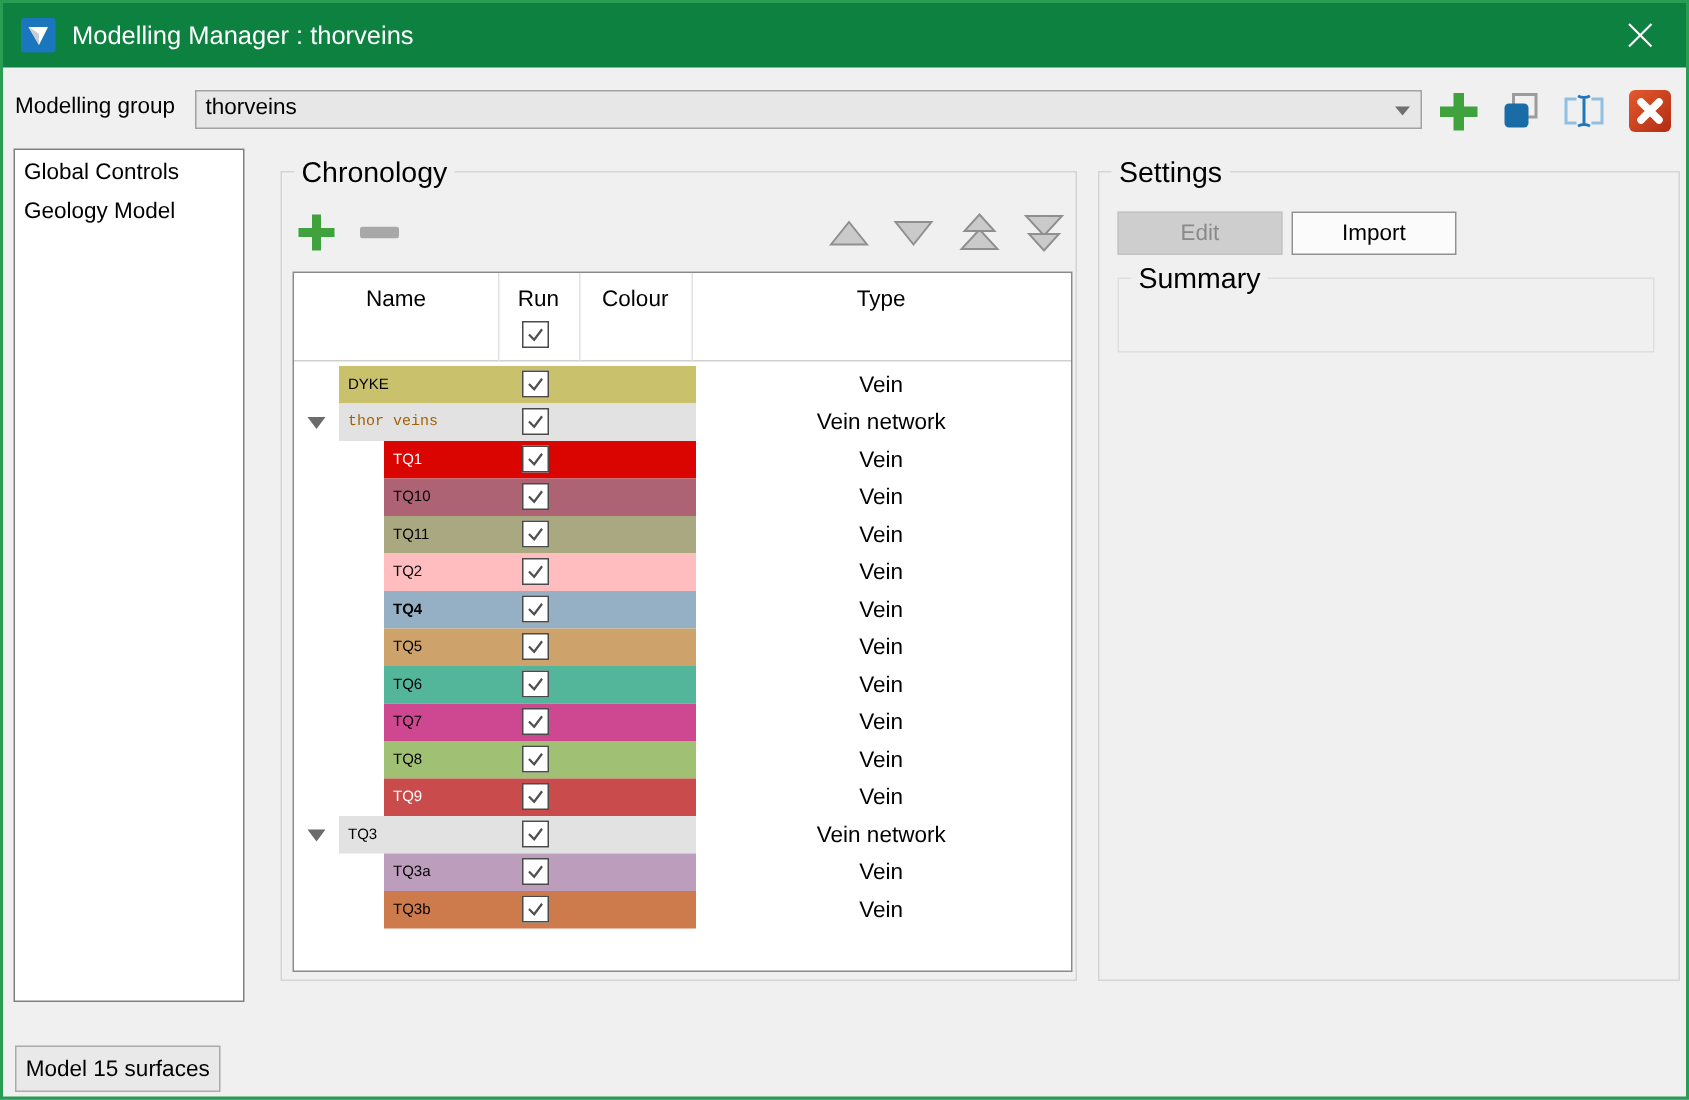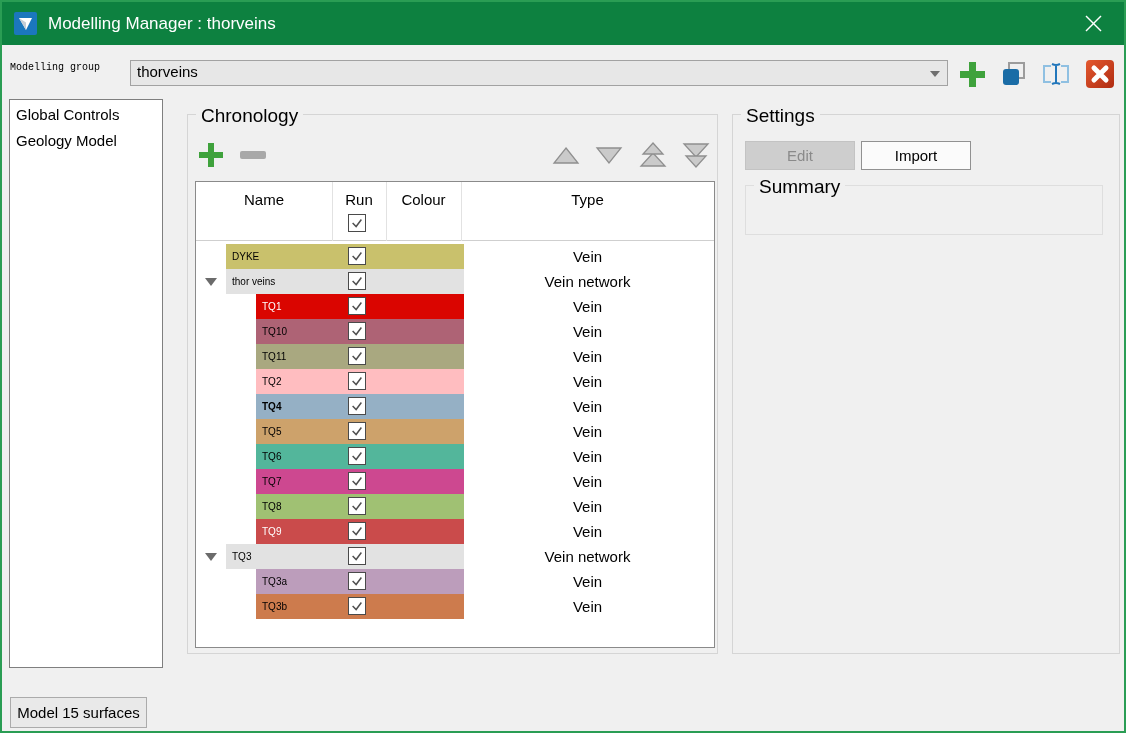--- a/index.html
+++ b/index.html
@@ -7,21 +7,21 @@
   .window{
     position:relative; width:1126px; height:733px;
     background:#f0f0f0; border:2px solid #2a9d54; overflow:hidden;
   }
   
   .titlebar{ position:absolute; top:0; left:0; right:0; height:43px; background:#0d8140; }
   .appicon{ position:absolute; left:12px; top:10px; width:23px; height:23px; background:#1b77bd; border-radius:2px; }
   .title-text{ position:absolute; left:46px; top:0; height:43px; line-height:43px; color:#ffffff; font-size:17px; }
   .close-btn{ position:absolute; right:8px; top:0; width:46px; height:43px; display:flex; align-items:center; justify-content:center; }
   
-  .mg-label{ position:absolute; left:8px; top:60px; font-size:10px; color:#000;font-family:Liberation Mono, monospace; }
+  .mg-label{ position:absolute; left:8px; top:60px; font-size:15px; color:#000; }
   .combobox{
     position:absolute; left:128px; top:58px; width:818px; height:26px;
     background:#e7e7e7; border:1px solid #a2a2a2; font-size:15px;
     padding:2px 24px 0 6px; color:#000;
   }
   .combo-arrow{ position:absolute; right:7px; top:10px; width:0; height:0;
     border-left:5px solid transparent; border-right:5px solid transparent; border-top:6px solid #6f6f6f; }
   .icon-btn{ position:absolute; display:flex; align-items:center; justify-content:center; }
   
   .listbox{ position:absolute; left:7px; top:97px; width:154px; height:569px; background:#fff; border:1px solid #7f7f7f; padding-top:2px; }
@@ -182,21 +182,21 @@
             <div class="cbx">
               <svg width="14" height="14" viewBox="0 0 16 16">
                 <polyline points="3,8 7,12 13,4" fill="none" stroke="#4f4f4f" stroke-width="1.7"></polyline>
               </svg>
             </div>
             <div class="rtype">Vein</div>
           </div>
           <div class="trow">
             <div class="expander"></div>
             <div class="band" style="left: 30px; width: 238px; background: rgb(226, 226, 226);">
-              <span class="rname" style="color: #000000;">thor veins</span>
+              <span class="rname" style="color: #a16207; font-family: Liberation Mono, monospace;">thor veins</span>
             </div>
             <div class="cbx">
               <svg width="14" height="14" viewBox="0 0 16 16">
                 <polyline points="3,8 7,12 13,4" fill="none" stroke="#4f4f4f" stroke-width="1.7"></polyline>
               </svg>
             </div>
             <div class="rtype">Vein network</div>
           </div>
           <div class="trow">
             <div class="band" style="left: 60px; width: 208px; background: rgb(218, 5, 0);">

